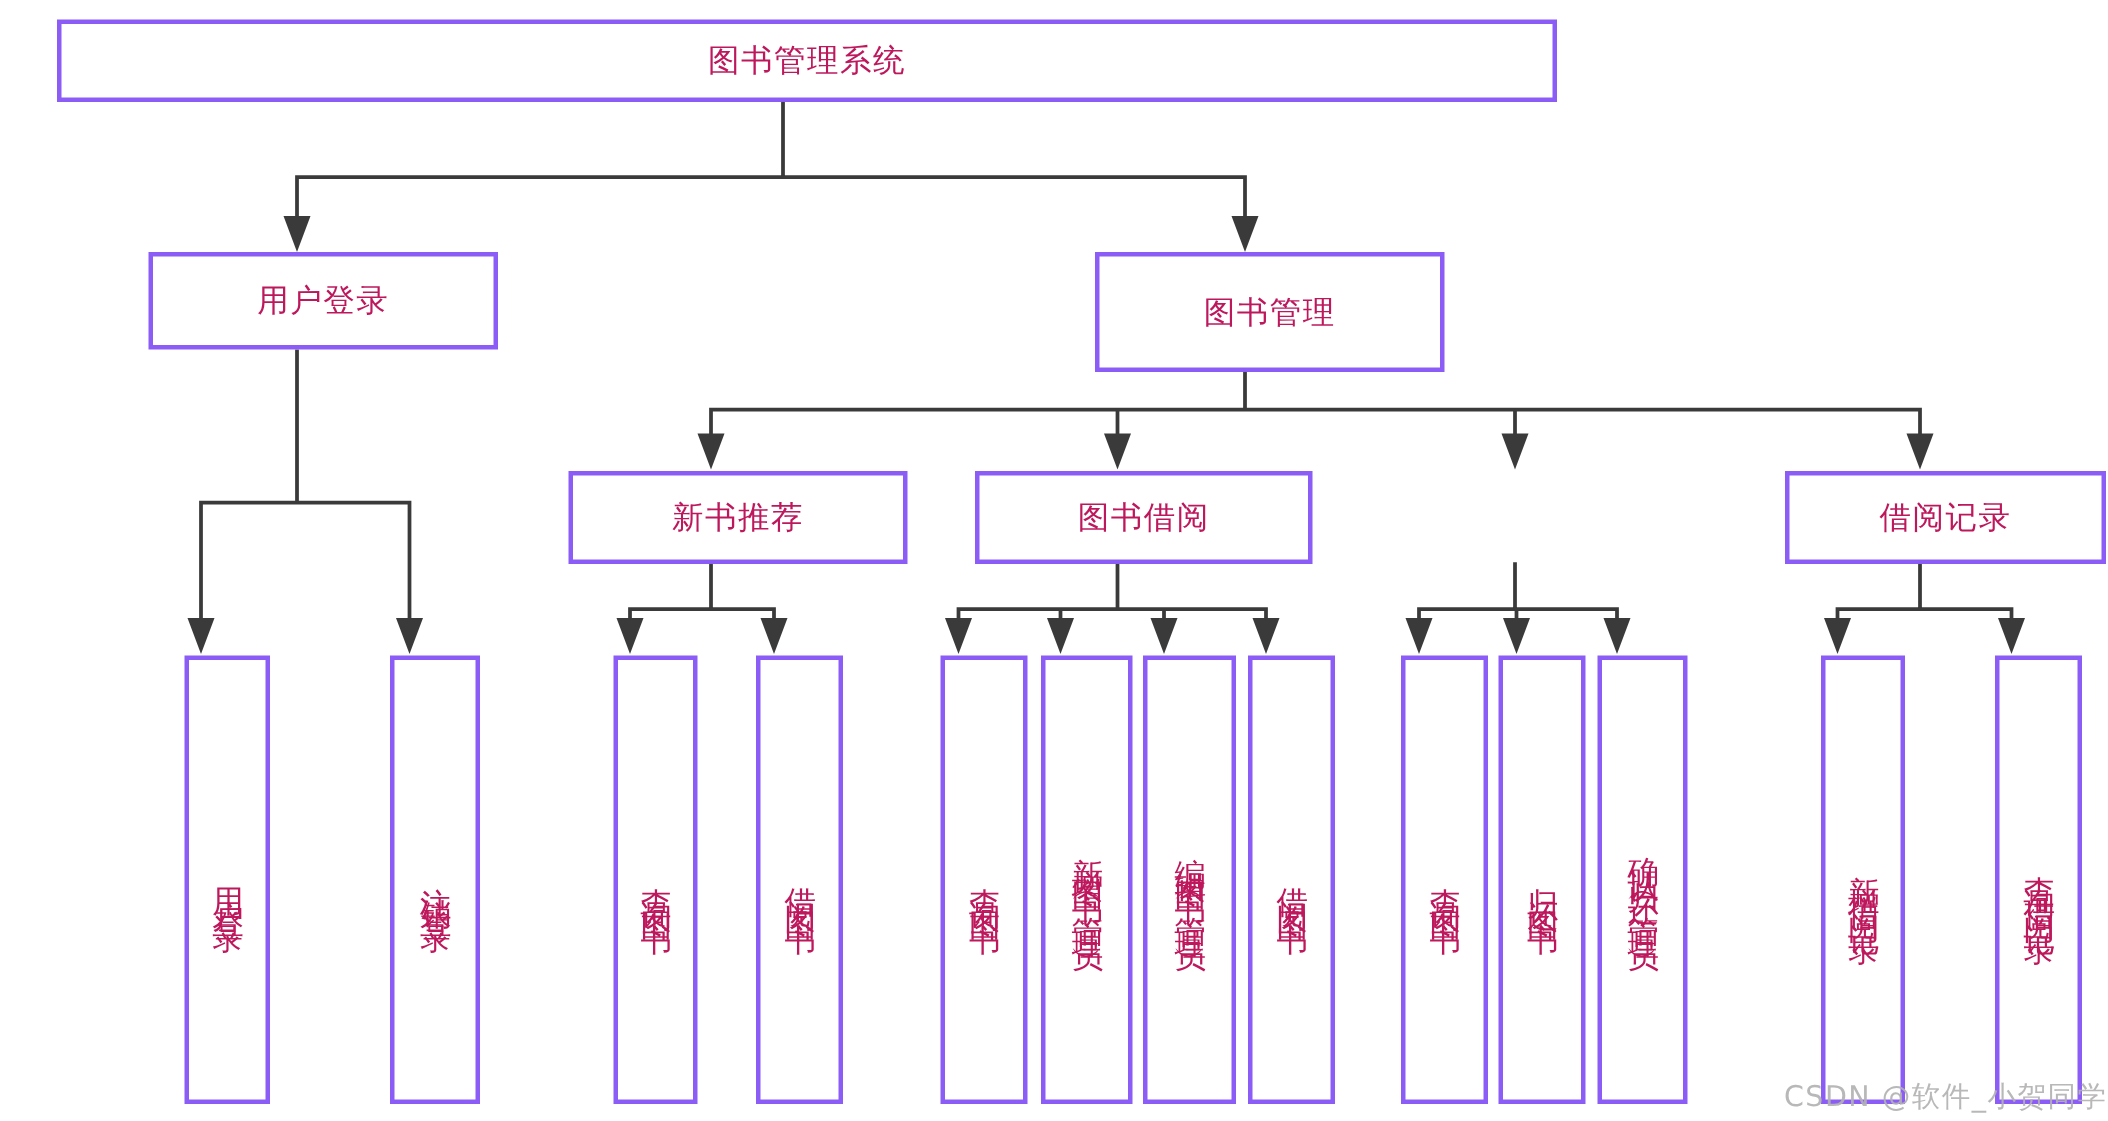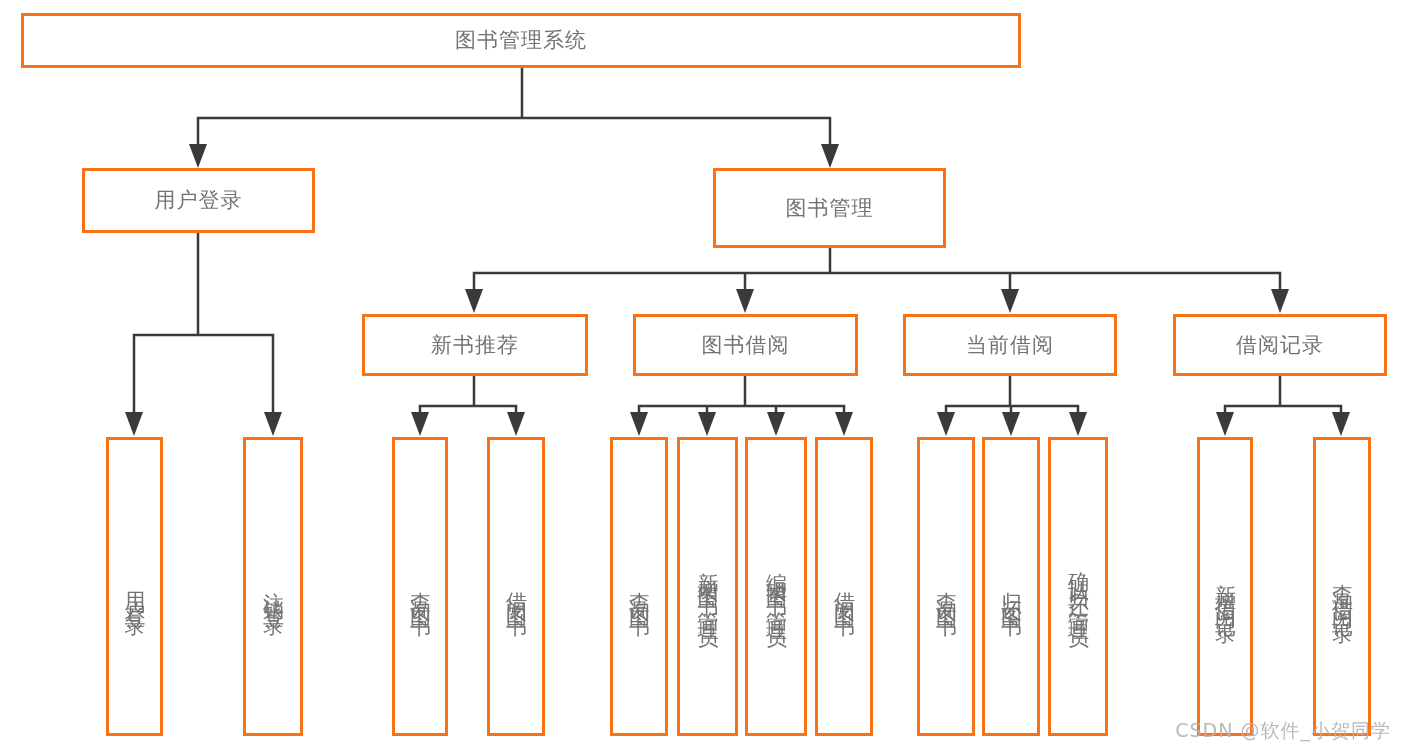--- a/index.html
+++ b/index.html
@@ -16,47 +16,48 @@
 
   .connectors {
     position: absolute;
     left: 0; top: 0;
     width: 1405px; height: 747px;
     pointer-events: none;
   }
 
   .node {
     position: absolute;
-    border: 3px solid #f97316;
+    border: 3px solid #8b5cf6;
     background: #ffffff;
-    color: #737373;
+    color: #be185d;
     display: flex;
     align-items: center;
     justify-content: center;
     font-size: 21px;
     line-height: 1;
+    margin-left: 17px;
   }
 
   .hbox span {
     white-space: nowrap;
     letter-spacing: 1px;
   }
 
   .vbox span {
     writing-mode: vertical-rl;
     text-orientation: mixed;
     letter-spacing: 8px;
     line-height: 1;
     white-space: nowrap;
     margin-bottom: -8px;
   }
 
   .watermark {
     position: absolute;
-    right: 14px;
+    right: 0;
     bottom: 3px;
     font-size: 19px;
     color: rgba(178, 178, 178, 0.92);
     letter-spacing: 1px;
     z-index: 5;
     white-space: nowrap;
   }
 </style>
 </head>
 <body>
@@ -120,23 +121,20 @@
   <div class="node hbox" style="left:713px; top:168px; width:233px; height:80px;">
     <span>图书管理</span>
   </div>
 
   <div class="node hbox" style="left:362px; top:314px; width:226px; height:62px;">
     <span>新书推荐</span>
   </div>
   <div class="node hbox" style="left:633px; top:314px; width:225px; height:62px;">
     <span>图书借阅</span>
   </div>
-  <div class="node hbox" style="left:903px; top:314px; width:214px; height:62px;">
-    <span>当前借阅</span>
-  </div>
   <div class="node hbox" style="left:1173px; top:314px; width:214px; height:62px;">
     <span>借阅记录</span>
   </div>
 
   <div class="node vbox" style="left:106px; top:437px; width:57px; height:299px;">
     <span>用户登录</span>
   </div>
   <div class="node vbox" style="left:243px; top:437px; width:60px; height:299px;">
     <span>注销登录</span>
   </div>

